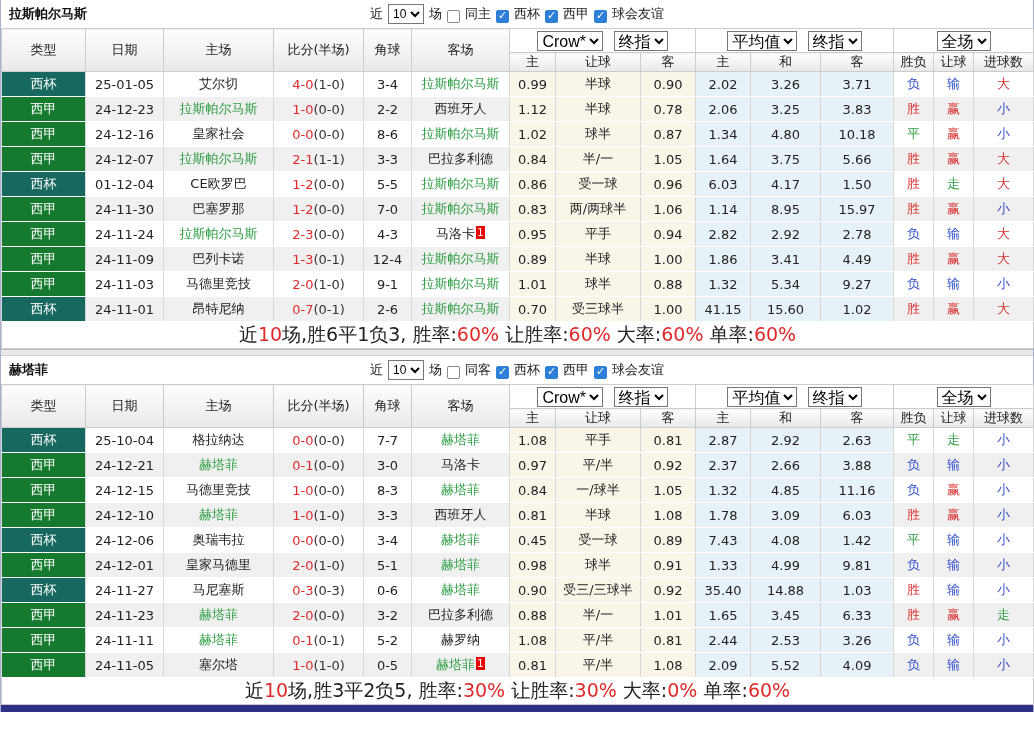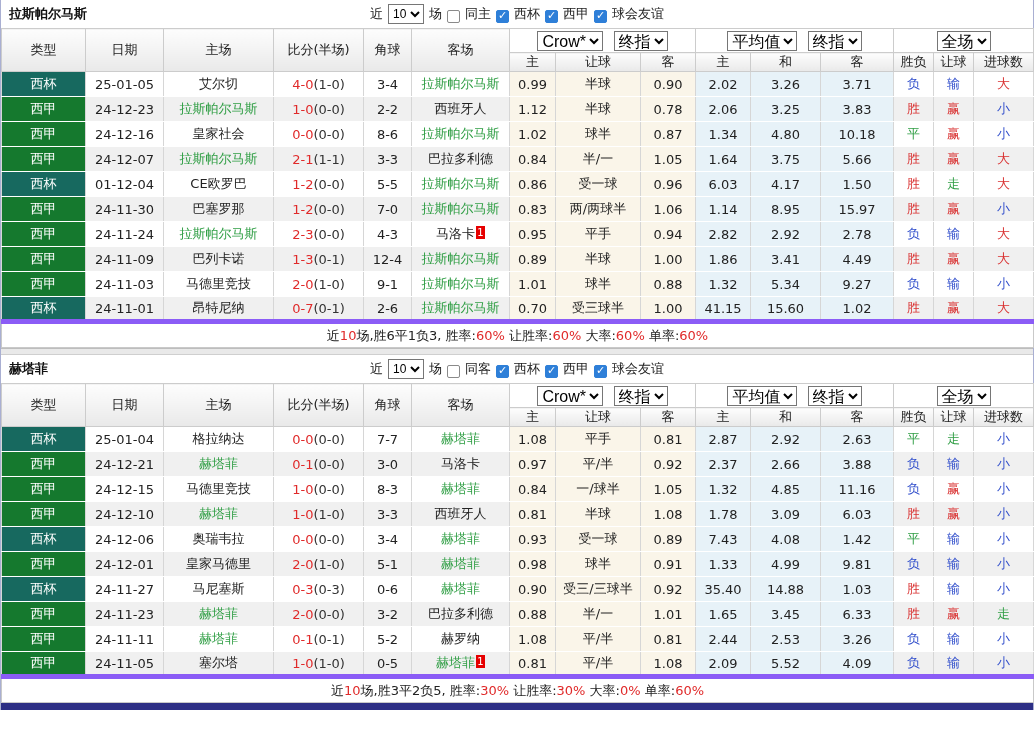--- a/index.html
+++ b/index.html
@@ -75,22 +75,22 @@
   .ht { color:#333;margin-top:35px; }
   .res-r { color:var(--result_red); }
   .res-g { color:var(--result_green); }
   .res-b { color:var(--result_blue); }
   .badge {
     display:inline-block; background:#e60000; color:#fff;
     font-size:10px; line-height:13px; height:13px; min-width:9px;
     padding:0 1px; margin-left:1px; vertical-align:2px;
   }
   tfoot td {
-    height:26px; background:#fff; border-top:5px solid #8b5cf6;
-    text-align:center; font-size:13px; color:#222;
+    height:26px; background:#fff; border-top:1px solid #8b5cf6;
+    text-align:center; font-size:19px; color:#222;
   }
   tfoot .red { color:var(--summary_red); }
 
   .block-gap { height:7px; background:#e9e9e9; border-top:1px solid #bdbdbd; border-bottom:1px solid #cfcfcf; }
   .bottom-bar { height:7px; background:var(--bottom_bar); }
 </style>
 </head>
 <body>
 
 <div class="page">
@@ -404,21 +404,21 @@
           <th>和</th>
           <th>客</th>
           <th>胜负</th>
           <th>让球</th>
           <th>进球数</th>
         </tr>
       </thead>
       <tbody id="tbody-1">
           <tr>
             <td class="type cup">西杯</td>
-            <td class="base">25-01-04</td>
+            <td class="base">25-10-04</td>
             <td class="base"><span>格拉纳达</span></td>
             <td class="base"><span class="ft">0-0</span><span class="ht">(0-0)</span></td>
             <td class="base">7-7</td>
             <td class="base"><span class="focal">赫塔菲</span></td>
             <td class="co">1.08</td>
             <td class="co">平手</td>
             <td class="co">0.81</td>
             <td class="ca">2.87</td>
             <td class="ca">2.92</td>
             <td class="ca">2.63</td>
@@ -477,21 +477,21 @@
             <td class="base res-r">赢</td>
             <td class="base res-b">小</td>
           </tr>
           <tr>
             <td class="type cup">西杯</td>
             <td class="base">24-12-06</td>
             <td class="base"><span>奥瑞韦拉</span></td>
             <td class="base"><span class="ft">0-0</span><span class="ht">(0-0)</span></td>
             <td class="base">3-4</td>
             <td class="base"><span class="focal">赫塔菲</span></td>
-            <td class="co">0.93</td>
+            <td class="co">0.45</td>
             <td class="co">受一球</td>
             <td class="co">0.89</td>
             <td class="ca">7.43</td>
             <td class="ca">4.08</td>
             <td class="ca">1.42</td>
             <td class="base res-g">平</td>
             <td class="base res-b">输</td>
             <td class="base res-b">小</td>
           </tr>
           <tr>

